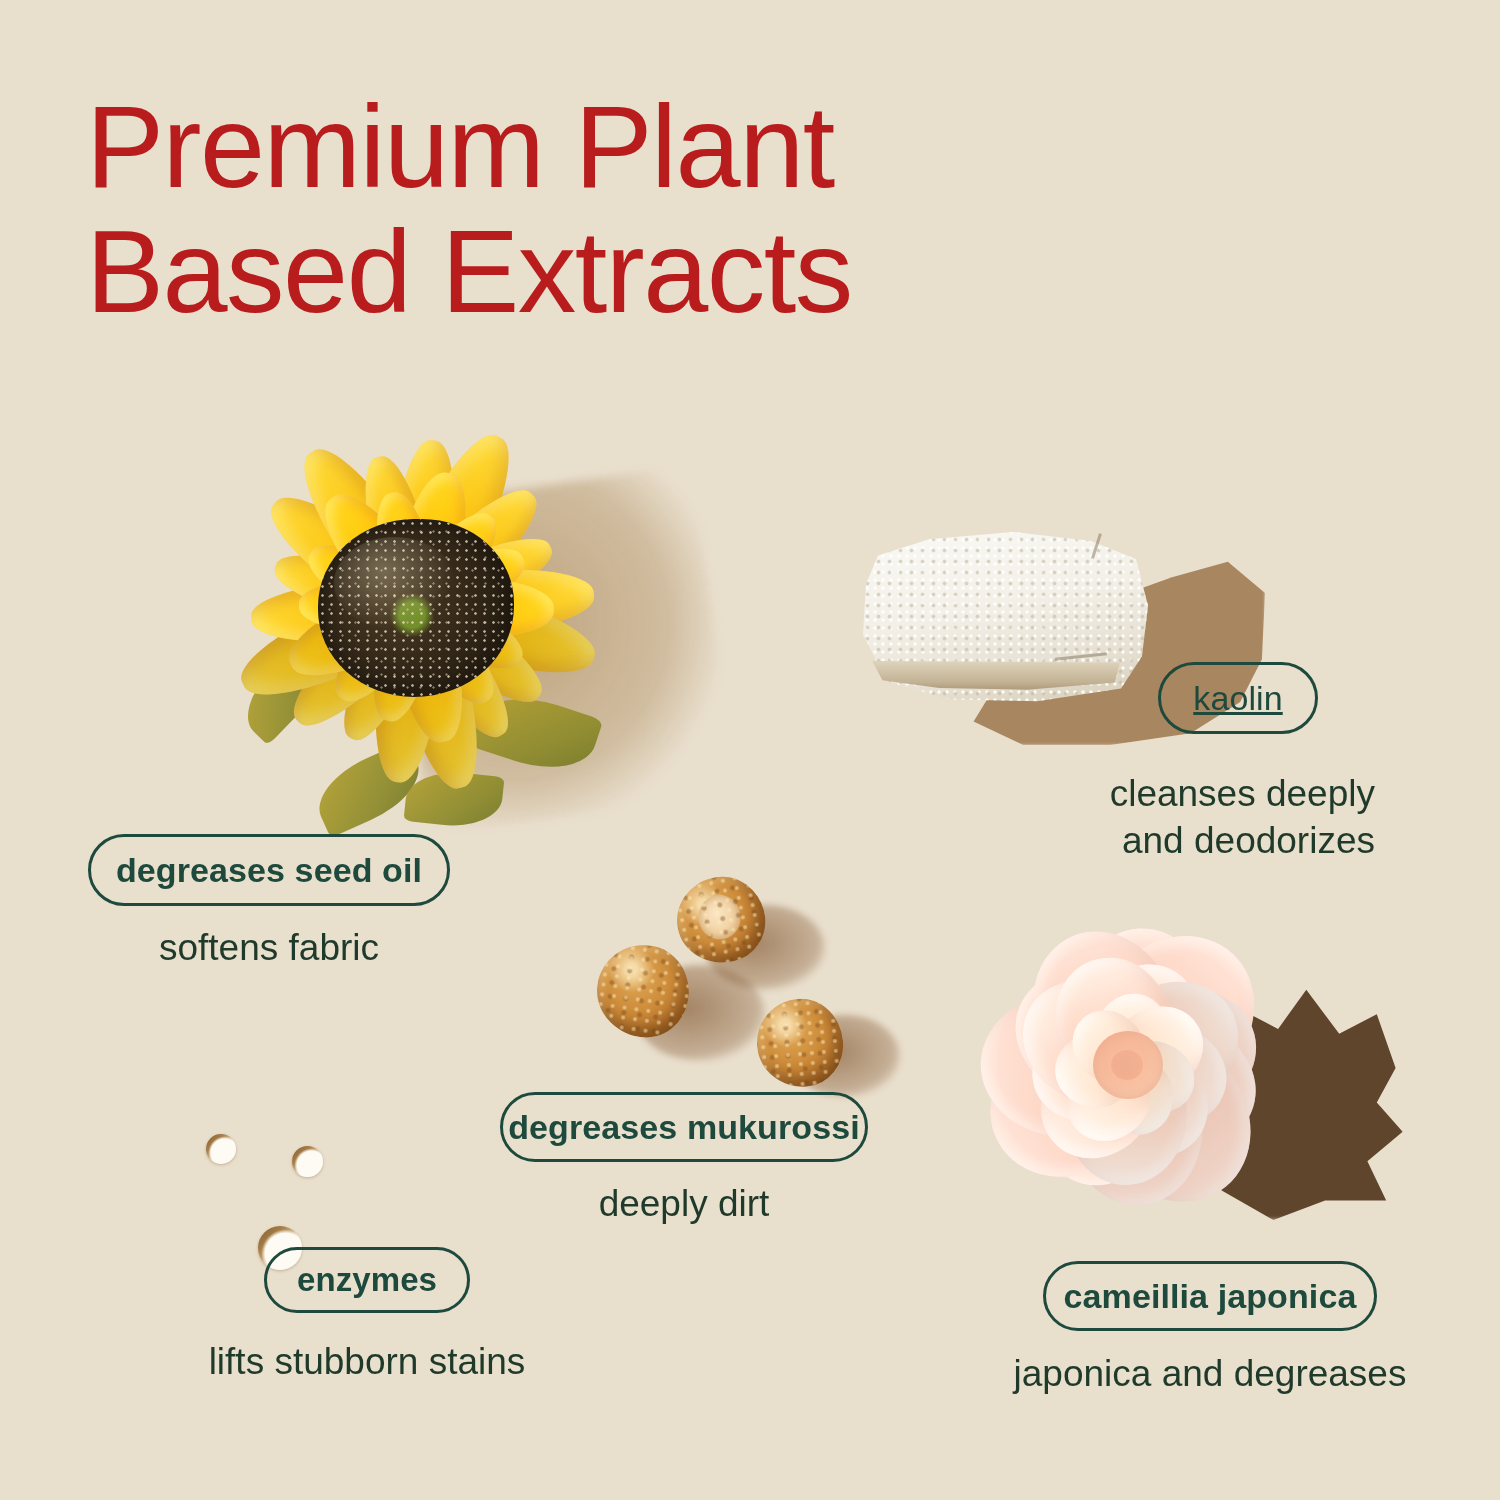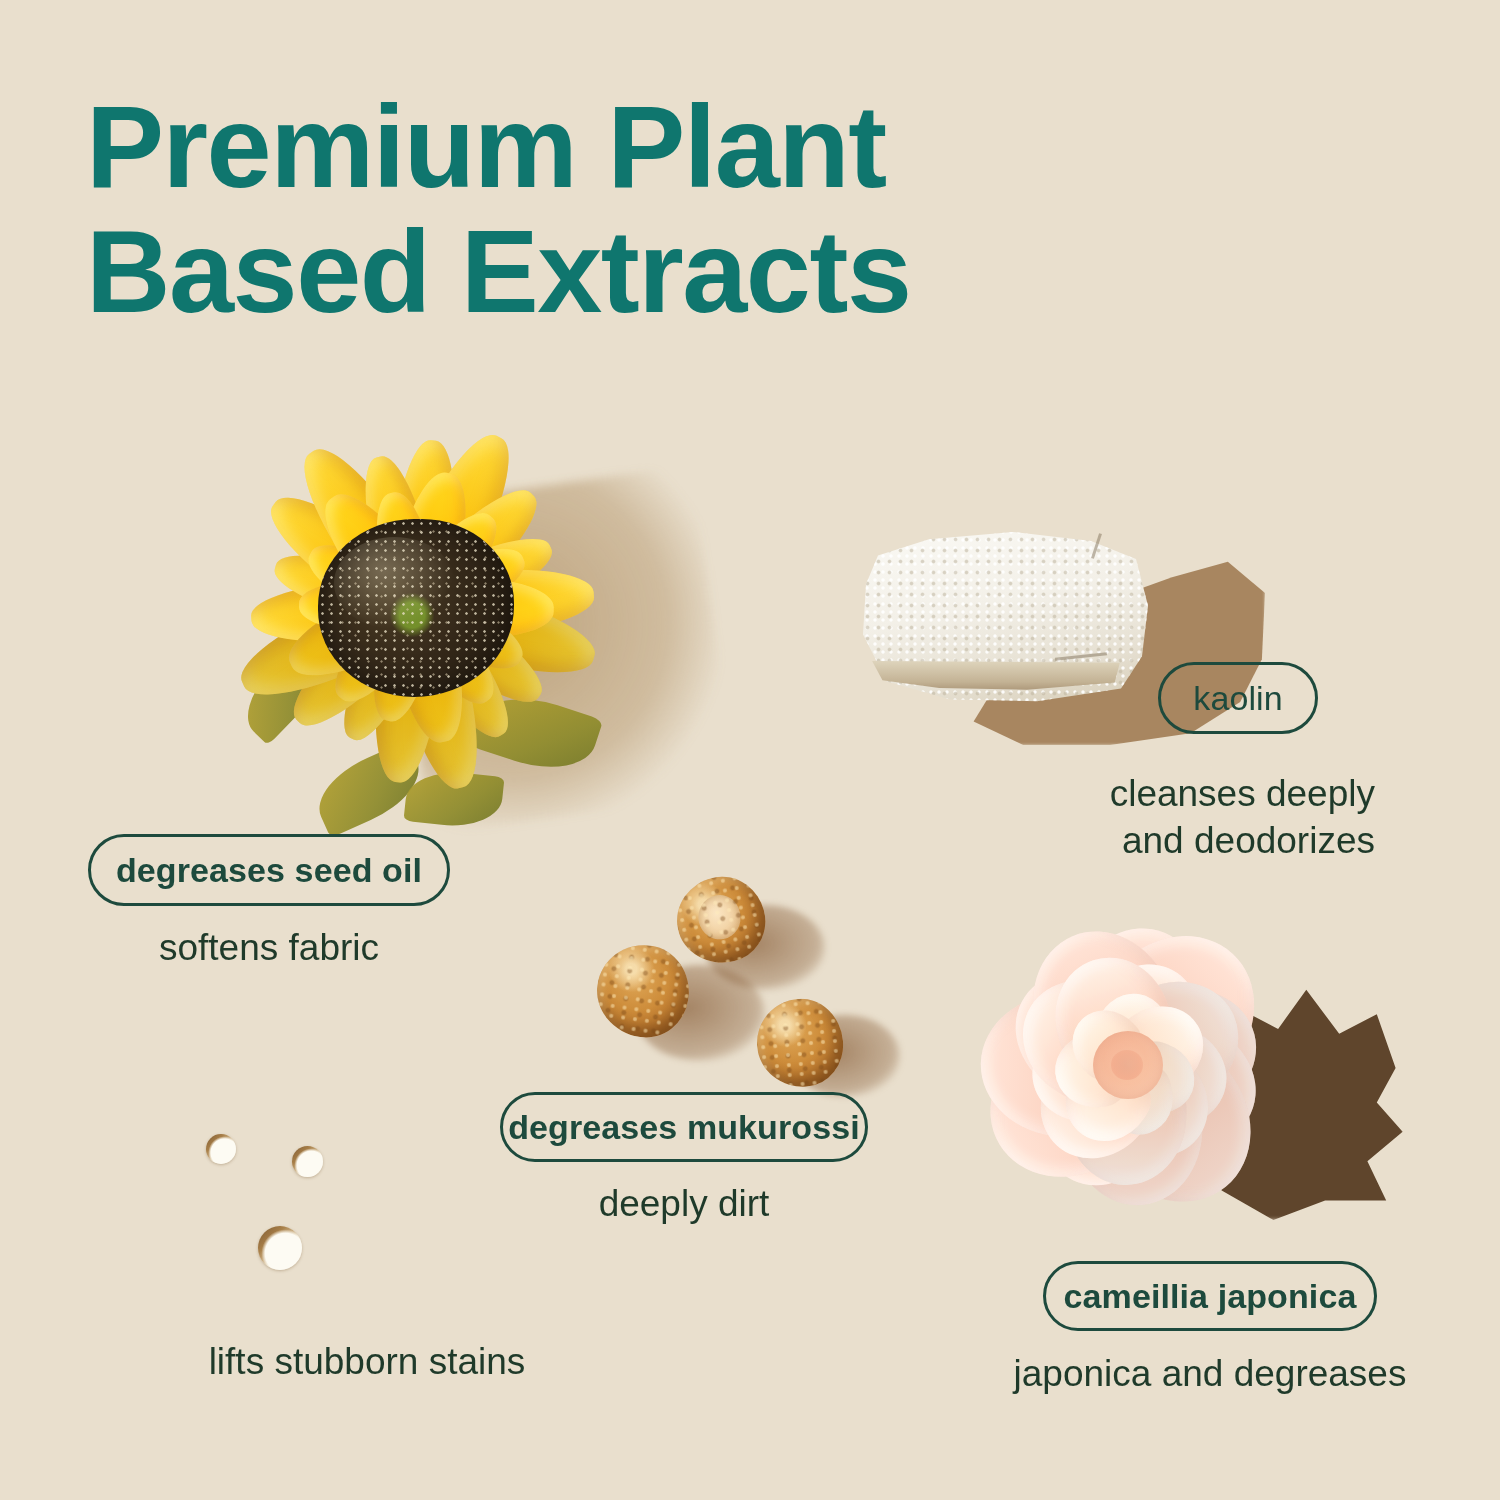--- a/index.html
+++ b/index.html
@@ -19,23 +19,23 @@
   }
 
   
   .headline {
     position: absolute;
     left: 86px;
     top: 84px;
     width: 900px;
     font-size: 117px;
     line-height: 1.07;
-    font-weight: 700;
+    font-weight: 400;
     letter-spacing: -1.5px;
-    color: #0f766e;
+    color: #b91c1c;
     white-space: pre-line;
   }
 
   
   .art { position: absolute; }
 
   
   #sunflower-art { left: 176px; top: 400px; width: 520px; height: 490px; }
   .sf-shadow {
     position: absolute;
@@ -266,21 +266,21 @@
     color: #1f3a2a;
     font-size: 37px;
     line-height: 1.28;
     font-weight: 400;
     white-space: pre-line;
   }
 
   #pill-sunflower { left: 88px;  top: 834px;  width: 362px; height: 72px;  font-size: 34px; }
   #cap-sunflower  { left: 88px;  top: 924px;  width: 362px; text-align: center; }
 
-  #pill-kaolin    { left: 1158px; top: 662px; width: 160px; height: 72px;  font-size: 34px; }
+  #pill-kaolin    { left: 1158px; top: 662px; width: 160px; height: 72px;  font-size: 34px; text-decoration: underline; }
   #cap-kaolin     { left: 975px;  top: 770px; width: 400px; text-align: right; }
 
   #pill-sapindus  { left: 500px;  top: 1092px; width: 368px; height: 70px; font-size: 34px; }
   #cap-sapindus   { left: 500px;  top: 1180px; width: 368px; text-align: center; }
 
   #pill-enzymes   { left: 264px;  top: 1247px; width: 206px; height: 66px; font-size: 33px; }
   #cap-enzymes    { left: 150px;  top: 1338px; width: 434px; text-align: center; }
 
   #pill-camellia  { left: 1043px; top: 1261px; width: 334px; height: 70px; font-size: 34px; }
   #cap-camellia   { left: 1010px; top: 1350px; width: 400px; text-align: center; }
@@ -411,18 +411,19 @@
   <div class="pill" id="pill-sunflower">degreases seed oil</div>
   <div class="caption" id="cap-sunflower">softens fabric</div>
 
   <div class="pill light" id="pill-kaolin">kaolin</div>
   <div class="caption" id="cap-kaolin">cleanses deeply
 and deodorizes</div>
 
   <div class="pill" id="pill-sapindus">degreases mukurossi</div>
   <div class="caption" id="cap-sapindus">deeply dirt</div>
 
+  <div class="pill" id="pill-enzymes">enzymes</div>
   <div class="caption" id="cap-enzymes">lifts stubborn stains</div>
 
   <div class="pill" id="pill-camellia">cameillia japonica</div>
   <div class="caption" id="cap-camellia">japonica and degreases</div>
 
 </div>
 
 </body></html>

